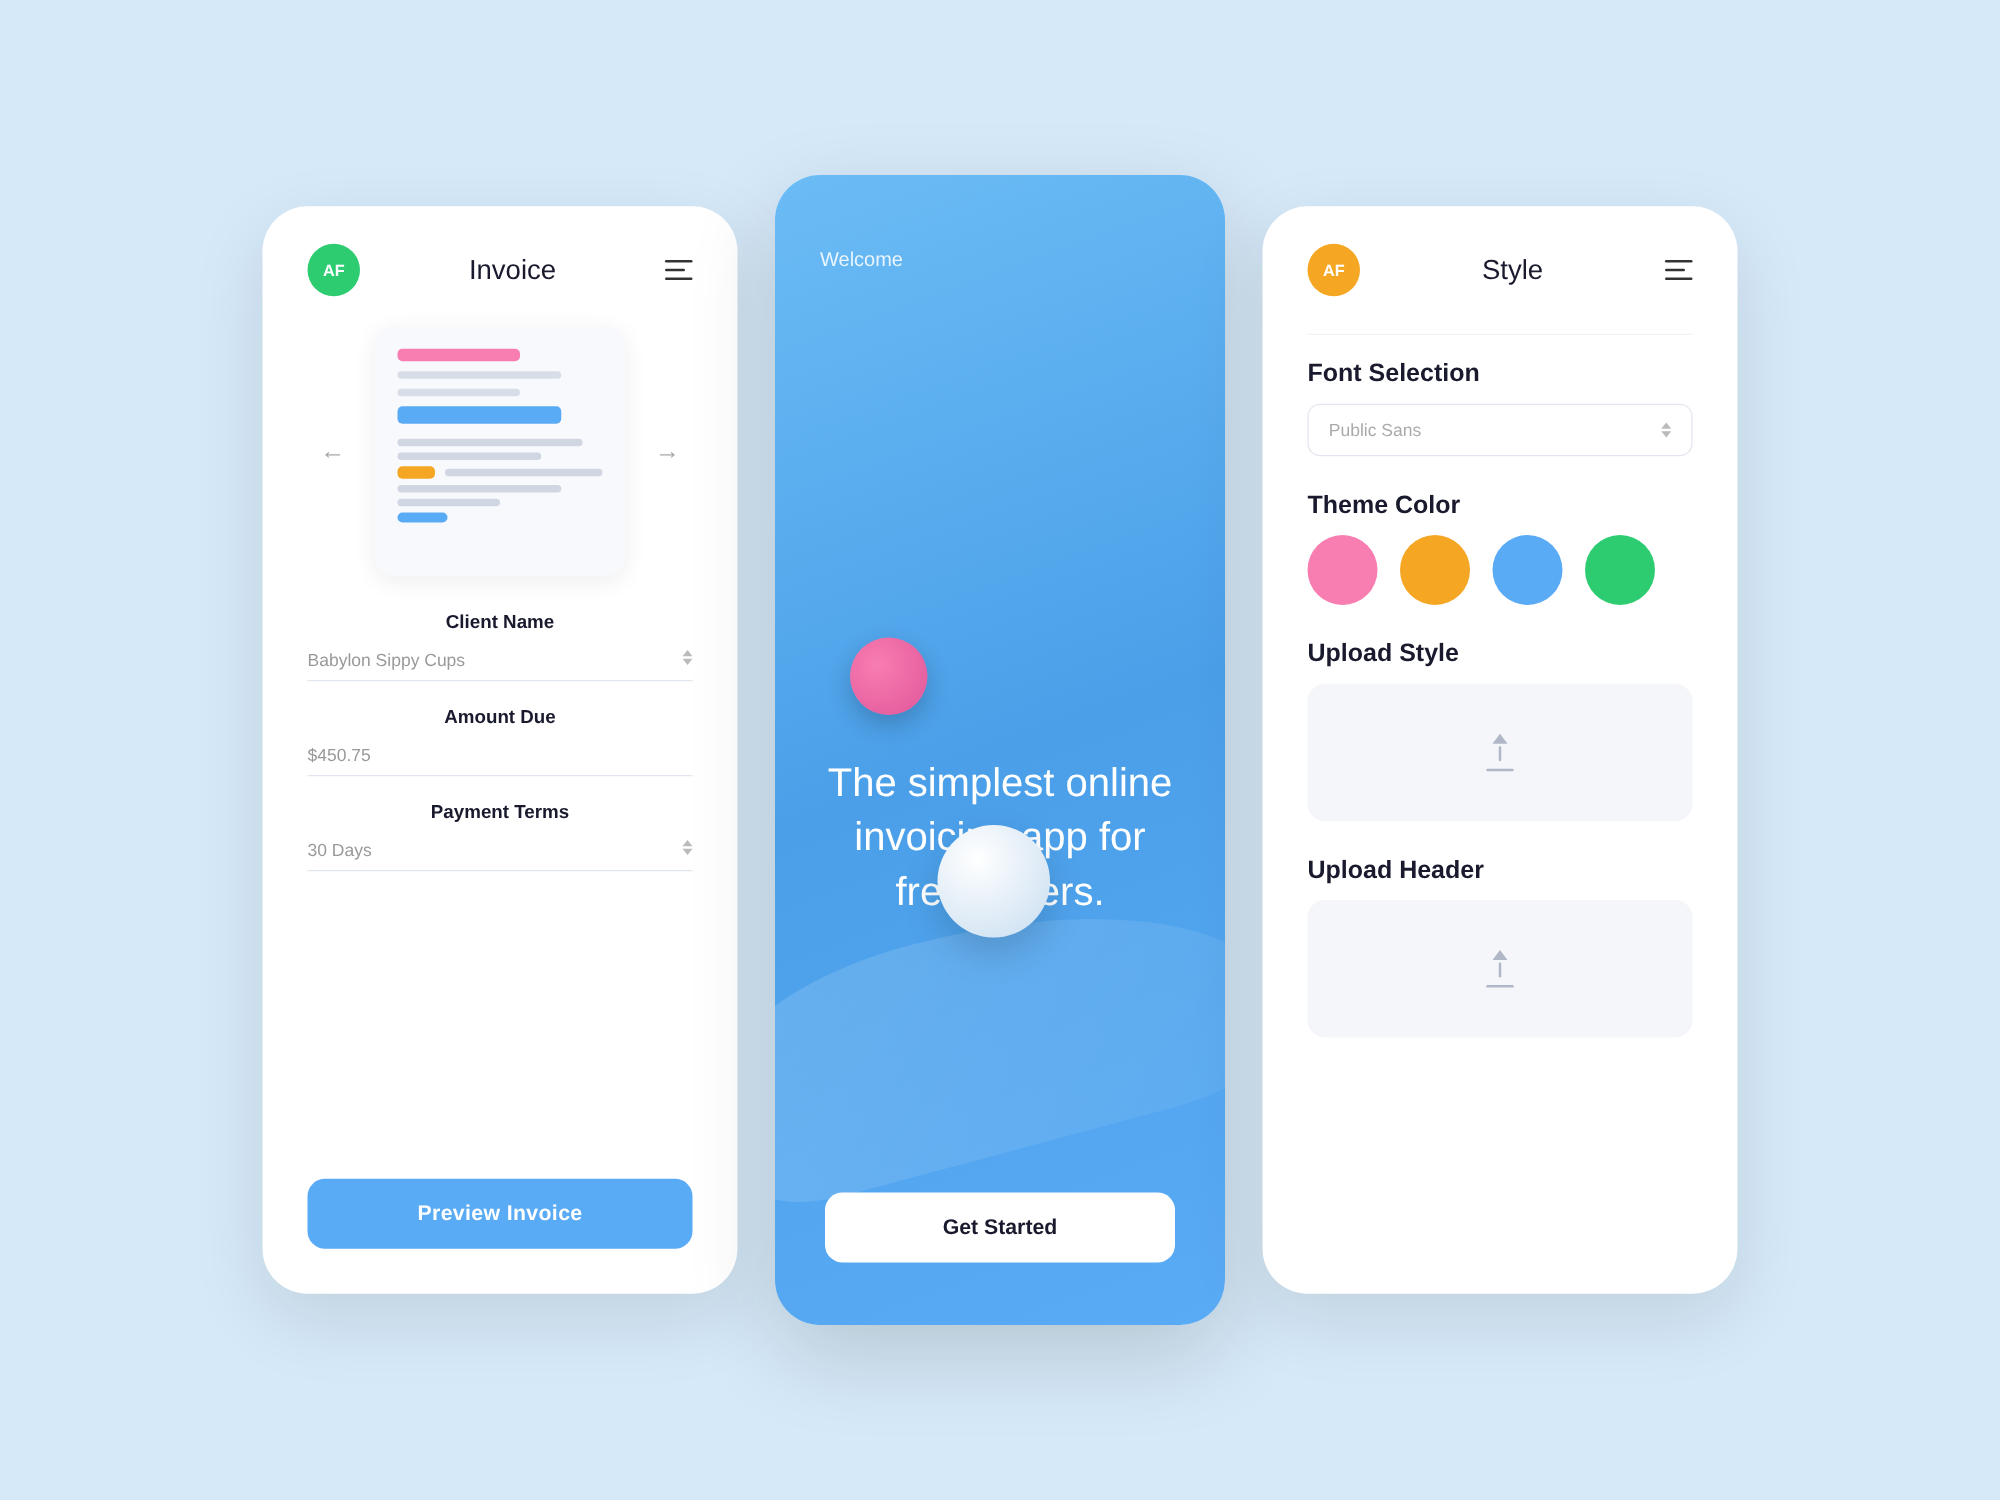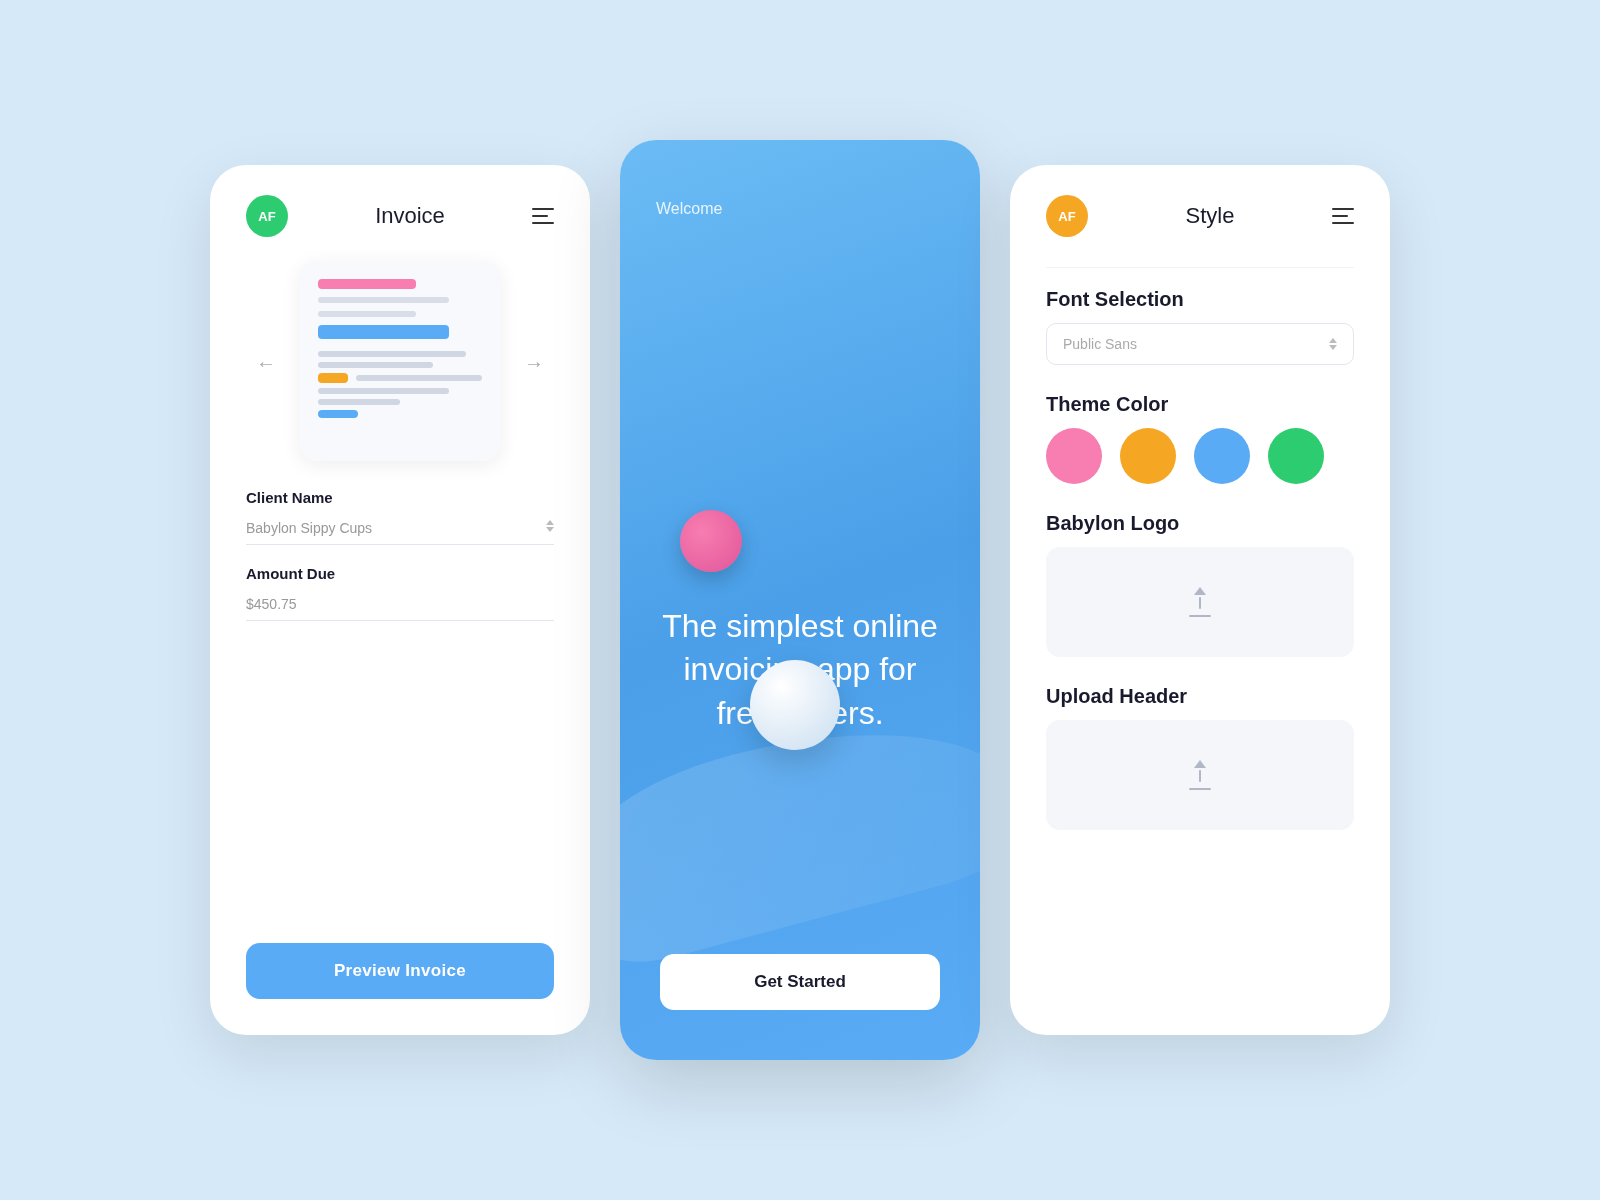--- a/index.html
+++ b/index.html
@@ -165,20 +165,21 @@
     
     .form-group {
       margin-bottom: 20px;
     }
 
     .field-label {
       font-size: 15px;
       font-weight: 700;
       color: #1a1a2e;
       margin-bottom: 6px;
+      text-align: center;
     }
 
     .field-input {
       display: flex;
       align-items: flex-start;
       justify-content: space-between;
       border-bottom: 1.5px solid #e2e6ee;
       padding: 8px 0;
     }
 
@@ -477,20 +478,30 @@
       </div>
     </div>
 
     <div class="form-group">
       <div class="field-label">Amount Due</div>
       <div class="field-input">
         <span class="field-value">$450.75</span>
       </div>
     </div>
 
+    <div class="form-group">
+      <div class="field-label">Payment Terms</div>
+      <div class="field-input">
+        <span class="field-value">30 Days</span>
+        <div class="stepper-icon">
+          <span class="up-arrow"></span>
+          <span class="down-arrow"></span>
+        </div>
+      </div>
+    </div>
 
     <div style="flex:1"></div>
     <button class="preview-btn">Preview Invoice</button>
   </div>
 
   <div class="screen-welcome">
     <div class="welcome-top">
       <span class="welcome-label">Welcome</span>
     </div>
 
@@ -533,21 +544,21 @@
       <div class="section-label">Theme Color</div>
       <div class="theme-colors">
         <div class="color-dot color-pink"></div>
         <div class="color-dot color-orange"></div>
         <div class="color-dot color-blue"></div>
         <div class="color-dot color-green"></div>
       </div>
     </div>
 
     <div>
-      <div class="section-label">Babylon Logo</div>
+      <div class="section-label">Upload Style</div>
       <div class="upload-area">
         <div class="upload-icon">
           <div class="upload-arrow"></div>
           <div class="upload-arrow-base"></div>
         </div>
       </div>
     </div>
 
     <div>
       <div class="section-label">Upload Header</div>

